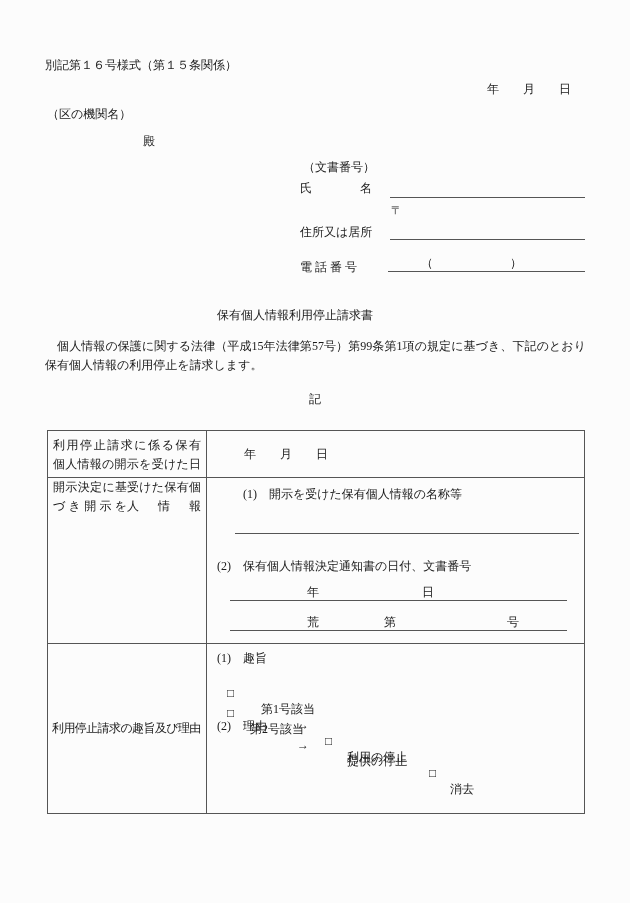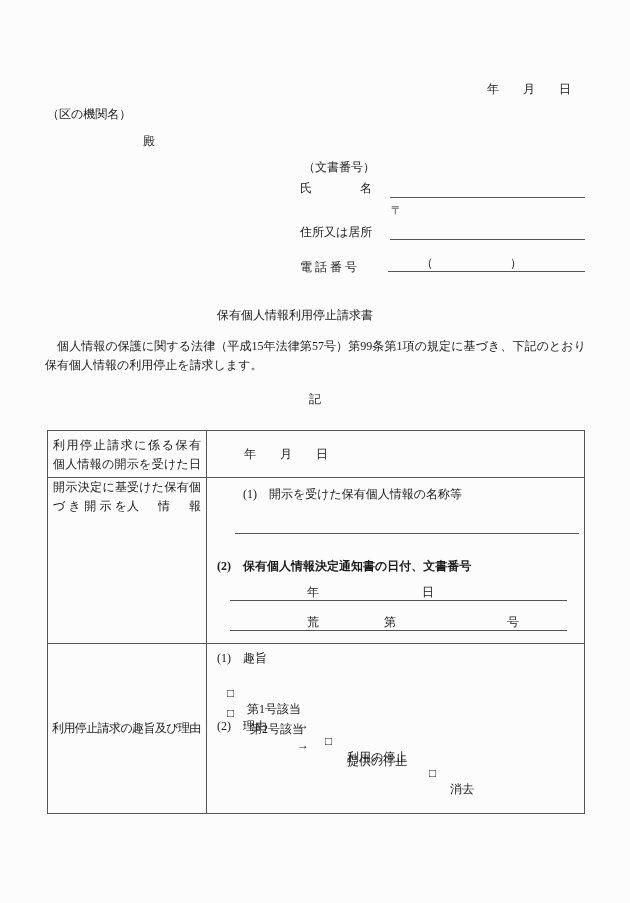--- a/index.html
+++ b/index.html
@@ -45,20 +45,21 @@
   .cw-abs { position:absolute; white-space:pre; line-height:16px; }
   .ul { position:absolute; border-bottom:1px solid #555; height:16px; }
   .ul .cw-abs { top:0; }
   .checkbox { font-size:12px; }
 </style>
 </head>
 <body>
 
 <div class="page">
 
+  <div class="abs" style="left:45px; top:57px;">別記第１６号様式（第１５条関係）</div>
 
   <div class="abs" style="left:487px; top:81px;">年　　月　　日</div>
 
   <div class="abs" style="left:47px; top:106px;">（区の機関名）</div>
 
   <div class="abs" style="left:143px; top:133px;">殿</div>
 
   <div class="abs" style="left:303px; top:159px;">（文書番号）</div>
 
   <div class="abs" style="left:300px; top:180px;">氏　　　　名</div>
@@ -100,21 +101,21 @@
         <div class="vcenter">
           <div class="jline">開示決定に基づき開示を</div>
           <div class="jline">受けた保有個人情報</div>
         </div>
       </td>
       <td>
         <div class="cellwrap">
           <div class="cw-abs" style="left:10px; top:8px;margin-left:26px;">(1)　開示を受けた保有個人情報の名称等</div>
           <div class="ul" style="left:28px; top:39px; width:344px;"></div>
 
-          <div class="cw-abs" style="left:10px; top:80px;font-weight:bold;">(2)　保有個人情報決定通知書の日付、文書番号</div>
+          <div class="cw-abs" style="left:10px; top:80px;">(2)　保有個人情報決定通知書の日付、文書番号</div>
 
           <div class="ul" style="left:23px; top:106px; width:337px;">
             <span class="cw-abs" style="left:77px;">年</span>
             <span class="cw-abs" style="left:192px;">日</span>
           </div>
 
           <div class="ul" style="left:23px; top:136px; width:337px;">
             <span class="cw-abs" style="left:77px;">荒</span>
             <span class="cw-abs" style="left:154px;">第</span>
             <span class="cw-abs" style="left:277px;">号</span>
@@ -128,21 +129,21 @@
         <div class="hcenter-row">
           <span>利用停止請求の趣旨及び理由</span>
         </div>
       </td>
       <td>
         <div class="cellwrap">
           <div class="cw-abs" style="left:10px; top:6px;">(1)　趣旨</div>
 
           <div class="cw-abs" style="left:20px; top:25px; width:340px; height:16px;">
             <span class="cw-abs checkbox" style="left:0;">□</span>
-            <span class="cw-abs" style="left:20px;">第1号該当</span>
+            <span class="cw-abs" style="left:34px;">第1号該当</span>
             <span class="cw-abs" style="left:70px;">→</span>
             <span class="cw-abs checkbox" style="left:98px;">□</span>
             <span class="cw-abs" style="left:120px;">利用の停止</span>
             <span class="cw-abs checkbox" style="left:202px;">□</span>
             <span class="cw-abs" style="left:223px;">消去</span>
           </div>
 
           <div class="cw-abs" style="left:20px; top:45px; width:340px; height:16px;">
             <span class="cw-abs checkbox" style="left:0;">□</span>
             <span class="cw-abs" style="left:23px;">第2号該当</span>

